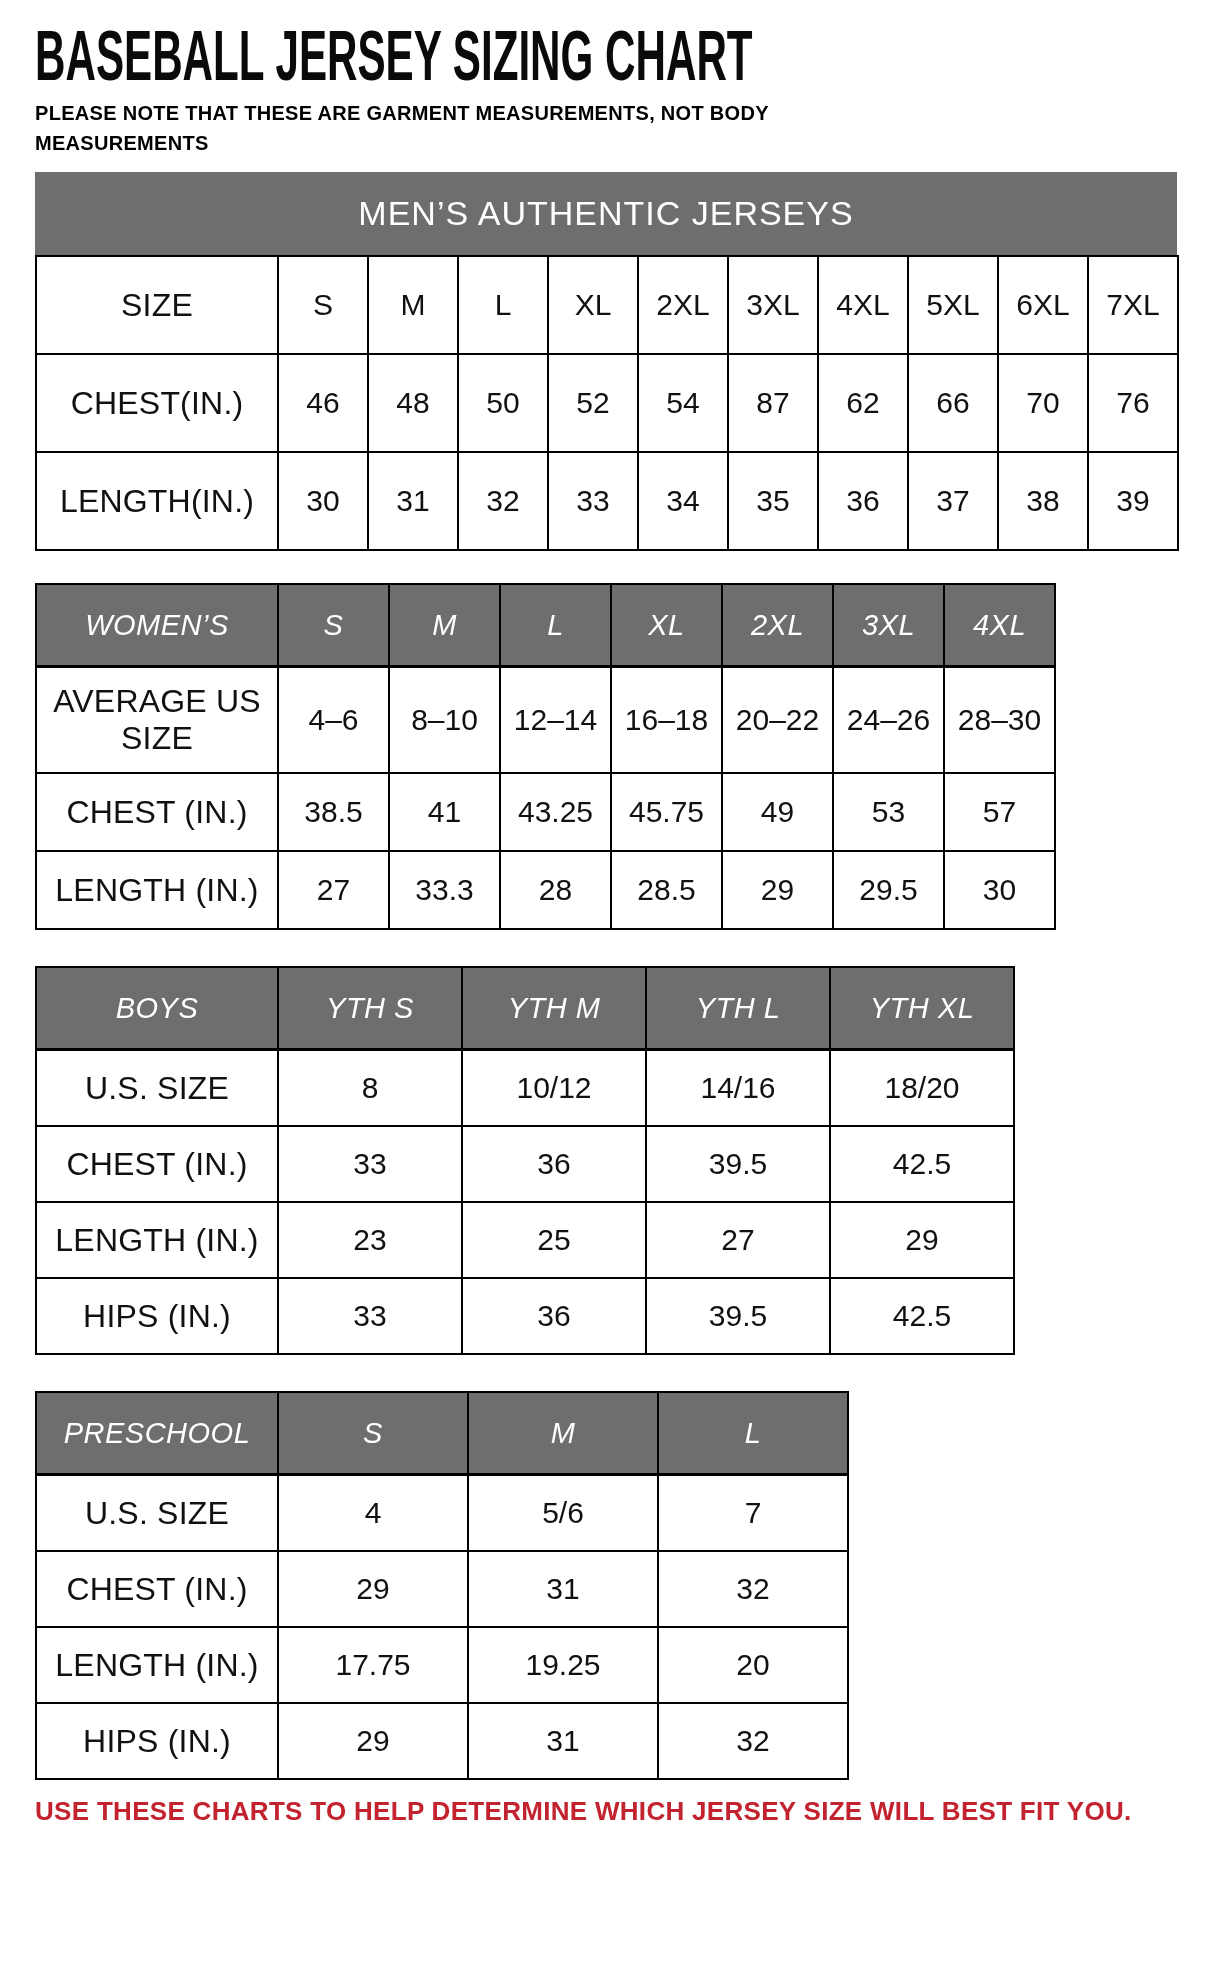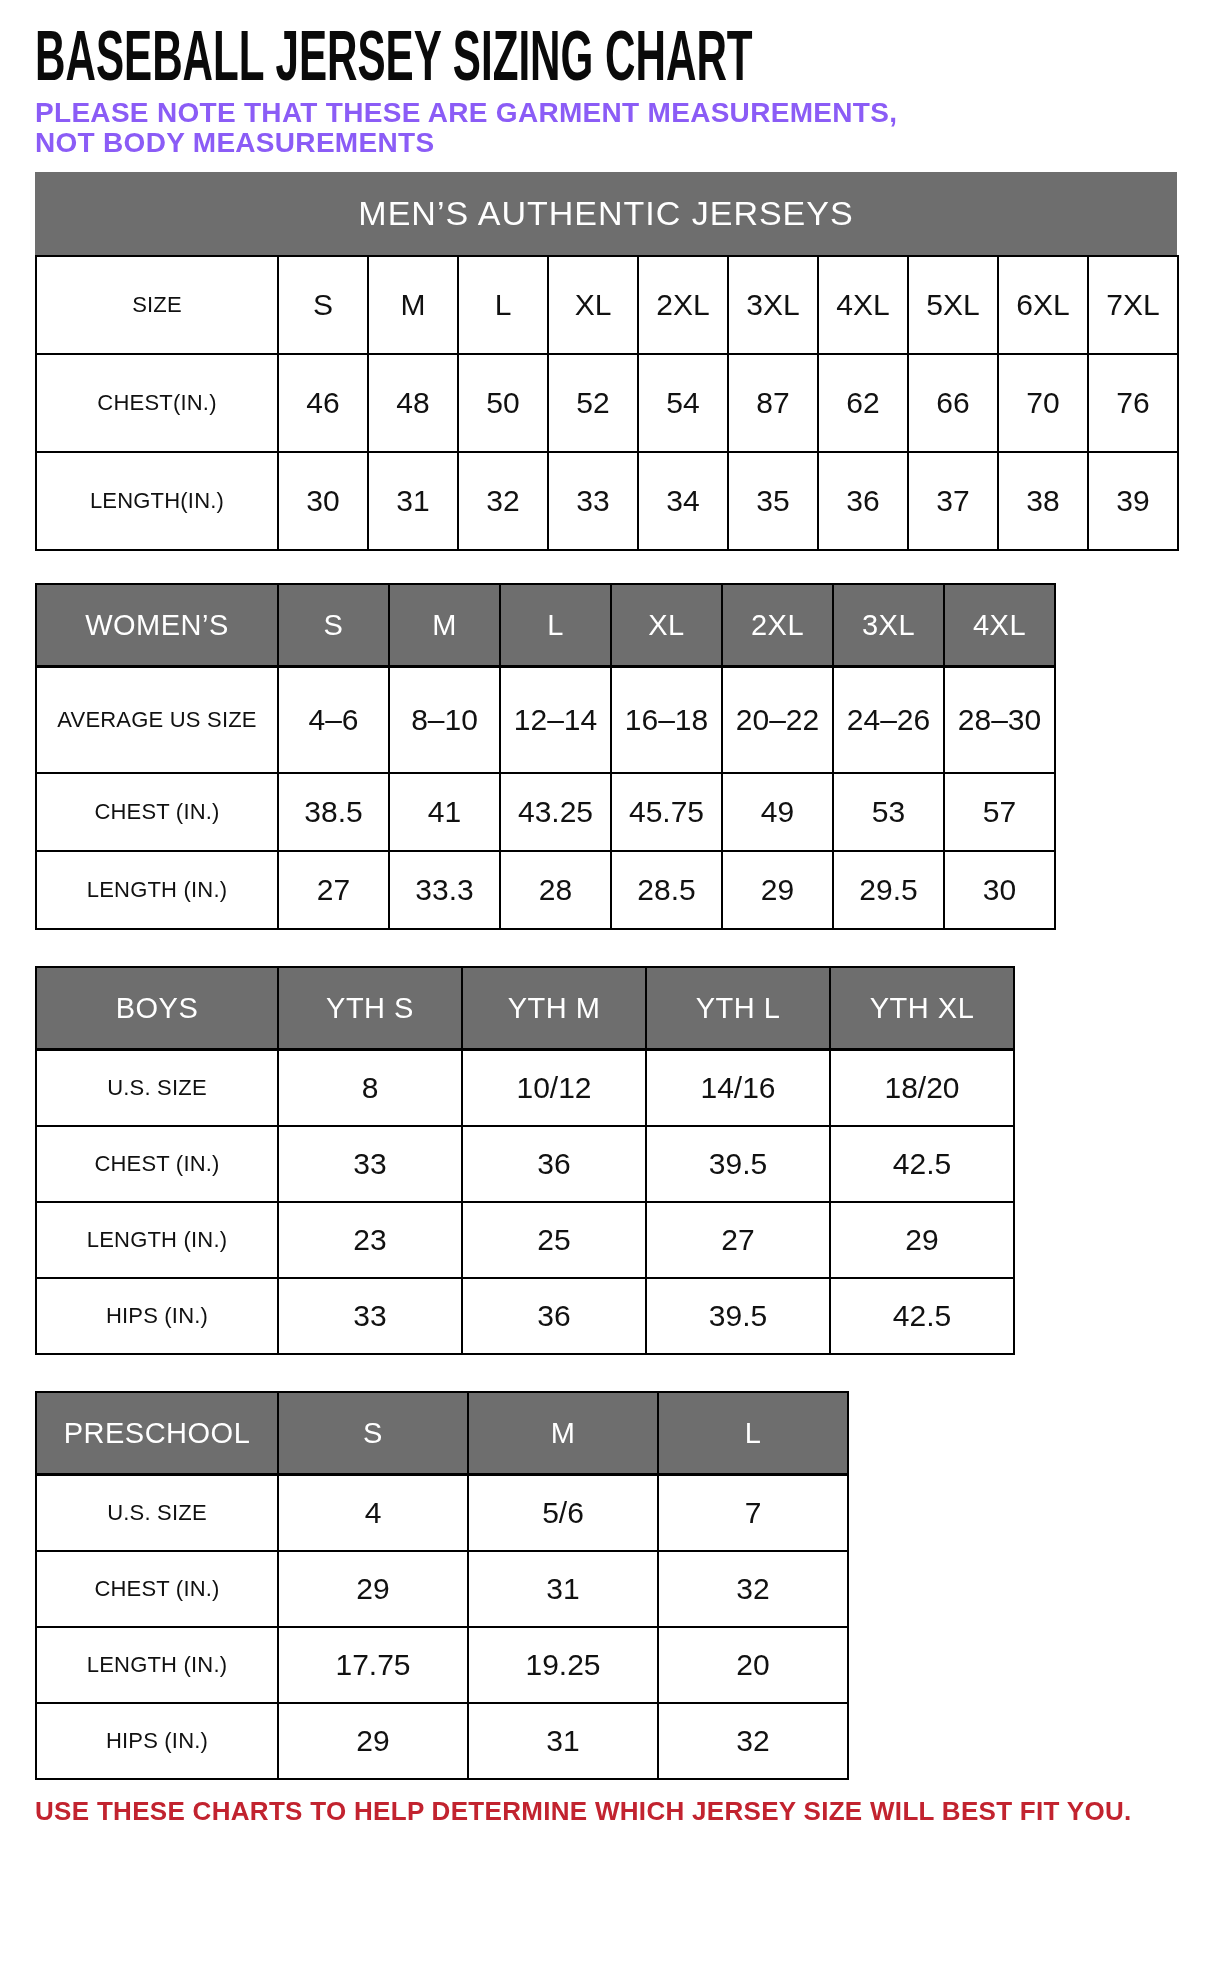--- a/index.html
+++ b/index.html
@@ -20,25 +20,25 @@
     line-height: 76px;
     letter-spacing: 0px;
     color: #0a0a0a;
     transform: scale(0.62, 1.04);
     transform-origin: left top;
     white-space: nowrap;
   }
   .note {
     margin-top: 4px;
     max-width: 900px;
-    font-size: 28px;
+    font-size: 20px;
     line-height: 30px;
     font-weight: 700;
     letter-spacing: 0.3px;
-    color: #8b5cf6;
+    color: #000000;
   }
   .band {
     margin-top: 14px;
     width: 1142px; height: 83px;
     background: #6e6e6e;
     color: #ffffff;
     font-size: 34px;
     letter-spacing: 1px;
     display: flex; align-items: center; justify-content: center;
   }
@@ -53,22 +53,23 @@
     padding: 0 4px;
     overflow: hidden;
   }
   th.hdr {
     background: #6e6e6e;
     color: #ffffff;
     font-weight: 400;
     font-size: 29px;
     letter-spacing: 0.5px;
     border-bottom: 3px solid #000;
-  }
-  .label-cell { font-size: 22px; letter-spacing: 0.2px; margin-left: 33px; }
+    font-style: italic;
+  }
+  .label-cell { font-size: 32px; letter-spacing: 0.2px; margin-left: 33px; }
   .value-cell { font-size: 30px; }
 
   .mens-table td { height: 96px; }
 
   .womens-table { margin-top: 32px; }
   .womens-table th.hdr { height: 80px; }
   .womens-table tbody tr td { height: 76px; }
   .womens-table tbody tr:first-child td { height: 104px; }
   .womens-table .label-cell { padding: 0 14px; }
 

